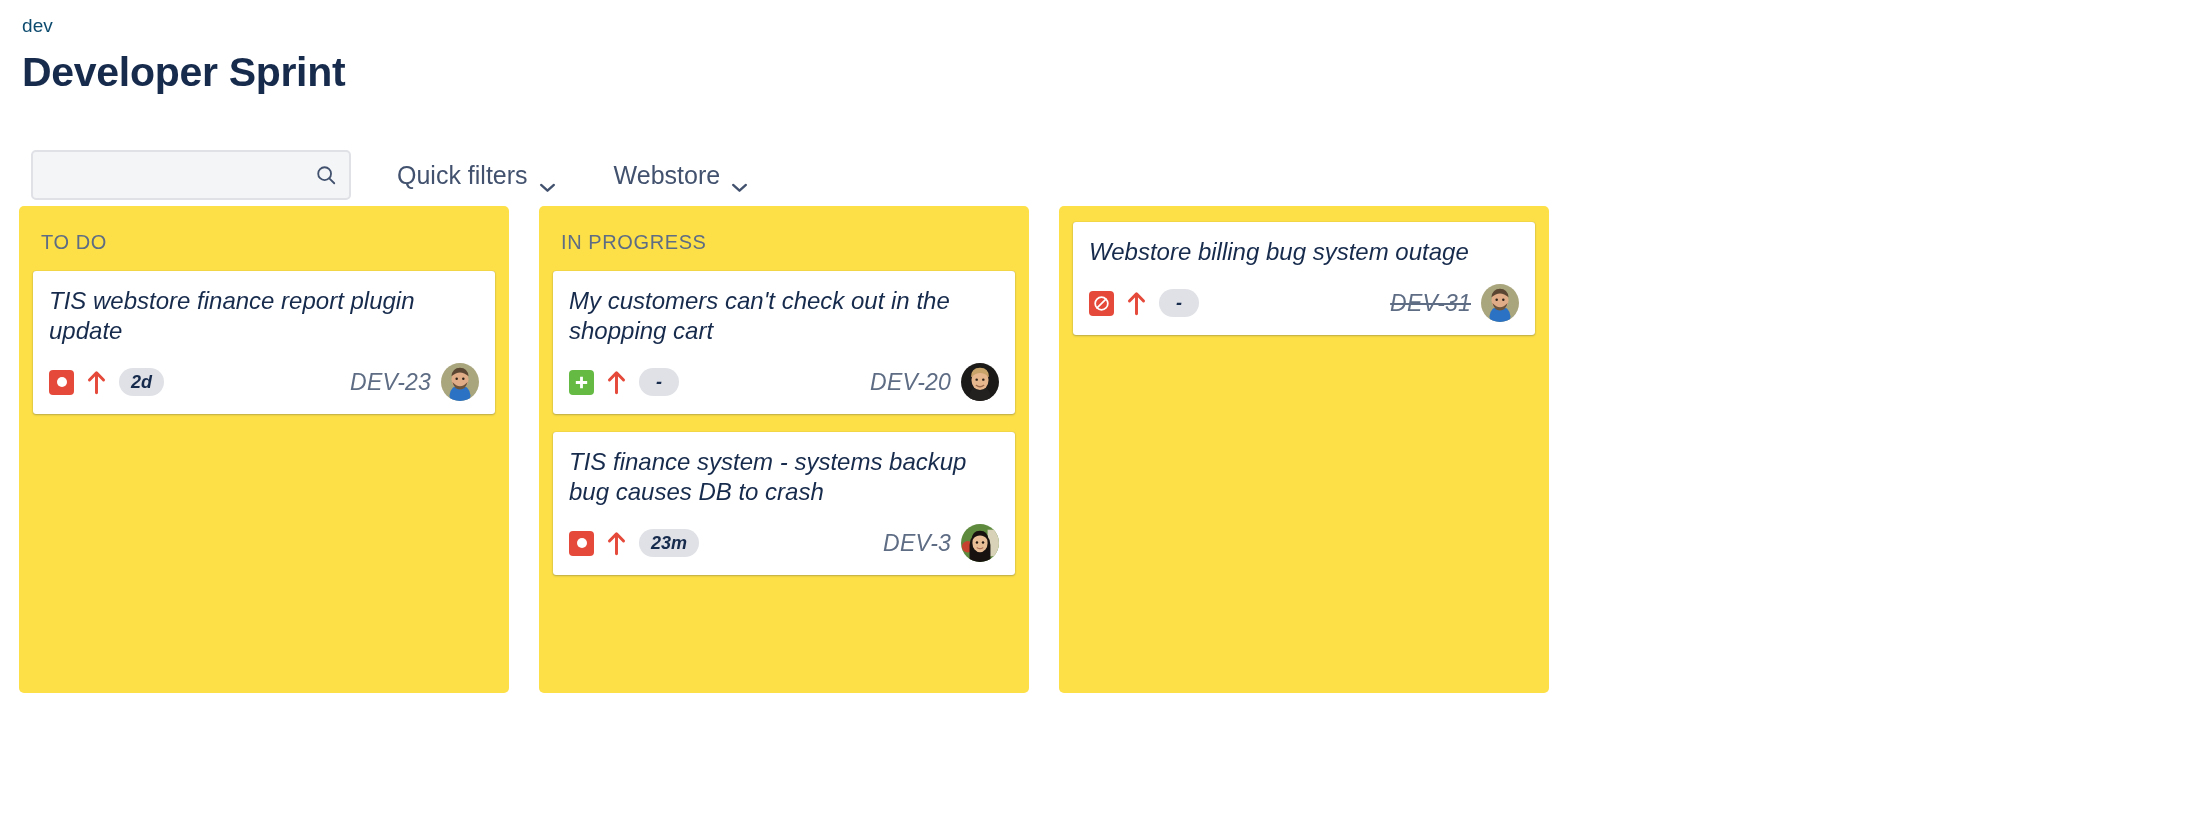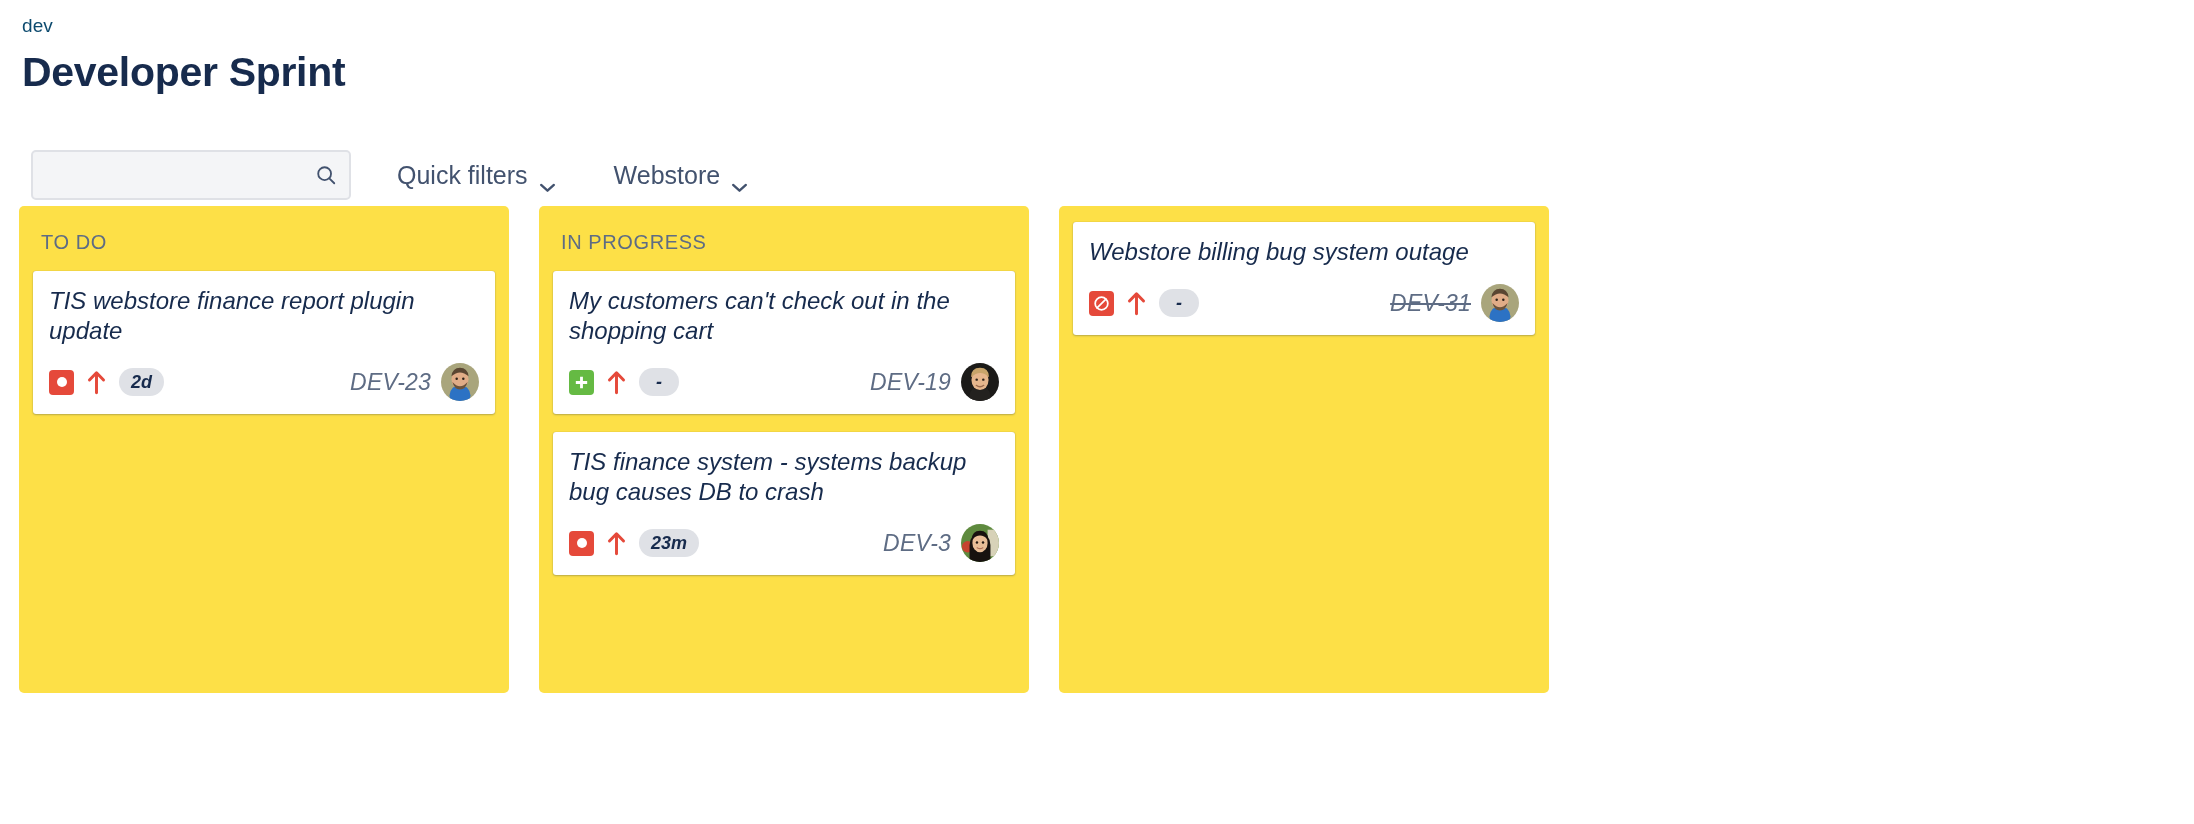--- a/index.html
+++ b/index.html
@@ -342,21 +342,21 @@
                 <path d="M10 4h4v6h6v4h-6v6h-4v-6H4v-4h6z" fill="#fff"></path>
               </svg>
             </span>
             <span class="priority-icon"><svg viewBox="0 0 16 22" width="19" height="25" fill="none" stroke="#E5493A" stroke-width="2.6" stroke-linecap="round" stroke-linejoin="round">
                 <path d="M8 20 V3.2"></path>
                 <path d="M1.8 8.8 L8 2.4 L14.2 8.8"></path>
               </svg></span>
             <span class="estimate-badge">-</span>
           </div>
           <div class="card-meta-right">
-            <span class="issue-key">DEV-19</span>
+            <span class="issue-key">DEV-20</span>
             <span class="avatar">
               <svg viewBox="0 0 40 40" width="38" height="38">
                 <rect width="40" height="40" fill="#1B1A18"></rect>
                 <circle cx="20" cy="35" r="11" fill="#23211F"></circle>
                 <ellipse cx="20" cy="18" rx="9" ry="10.5" fill="#E6B68C"></ellipse>
                 <path d="M10.5 15 q10 -9 19 0 q0 -10 -9.5 -10 q-9.5 0 -9.5 10z" fill="#C8A46A"></path>
                 <circle cx="16.5" cy="17.5" r="1.3" fill="#2B2118"></circle>
                 <circle cx="23.5" cy="17.5" r="1.3" fill="#2B2118"></circle>
                 <path d="M16 23.5 q4 3 8 0" stroke="#9A6A4D" stroke-width="1.3" fill="none" stroke-linecap="round"></path>
               </svg>

